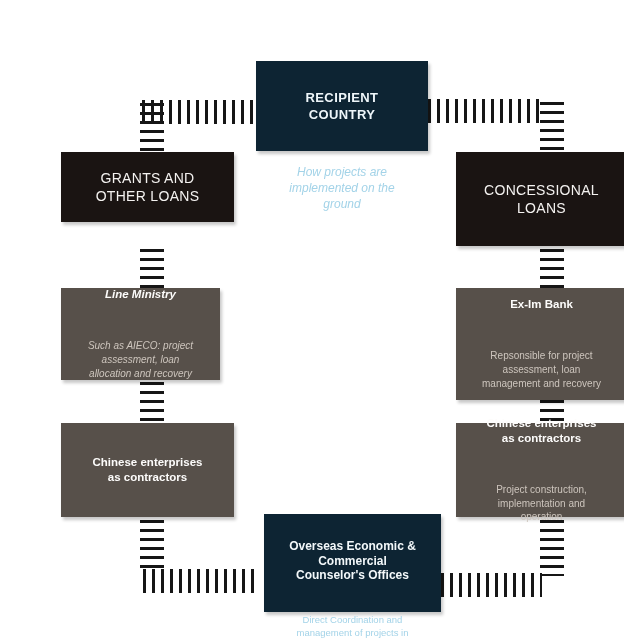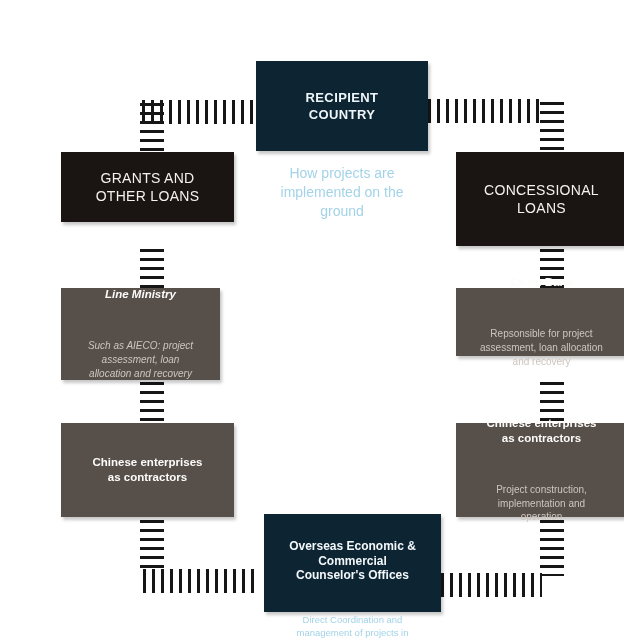--- a/index.html
+++ b/index.html
@@ -30,36 +30,36 @@
   }
   .navy{background:var(--navy);}
   .black{background:var(--black);}
   .brown{background:var(--brown);}
 
   
   .pos-recipient{left:232px;top:37px;width:172px;height:90px;justify-content:flex-start;padding:17px 10px 10px;}
   .pos-grants{left:37px;top:128px;width:173px;height:70px;padding:8px 14px;}
   .pos-concessional{left:432px;top:128px;width:171px;height:94px;padding:8px 14px;}
   .pos-line-ministry{left:37px;top:264px;width:159px;height:92px;padding:8px 12px;font-style:italic;}
-  .pos-exim{left:432px;top:264px;width:171px;height:68px;padding:8px 12px;justify-content:center;}
+  .pos-exim{left:432px;top:264px;width:171px;height:112px;padding:8px 12px;justify-content:center;}
   .pos-contractors-left{left:37px;top:399px;width:173px;height:94px;padding:8px 12px;}
   .pos-contractors-right{left:432px;top:399px;width:171px;height:94px;padding:8px 12px;}
   .pos-counselor{left:240px;top:490px;width:177px;height:98px;justify-content:flex-start;padding:13px 12px 8px;}
 
   
   .title-upper{
     font-size:14px;letter-spacing:0.3px;font-weight:400;
     color:var(--white-text);line-height:1.3;
   }
   .title-upper-bold{
     font-size:13px;letter-spacing:0.4px;font-weight:700;
     color:#eef6fa;line-height:1.3;
   }
   .navy-sub{
-    font-size:14px;color:var(--light-blue);
+    font-size:12px;font-style:italic;color:var(--light-blue);
     line-height:1.35;margin-top:16px;
   }
   .brown-title{
     font-size:11.5px;font-weight:700;color:#fdfcfb;line-height:1.3;
   }
   .brown-body{
     font-size:10px;color:var(--body-text);line-height:1.38;margin-top:13px;
   }
   .counselor-title{
     font-size:12px;font-weight:700;color:#f3f8fa;line-height:1.22;
@@ -125,21 +125,21 @@
   <div class="node brown pos-contractors-left">
     <div class="brown-title">Chinese enterprises as contractors</div>
   </div>
 
   <div class="node black pos-concessional">
     <div class="title-upper">CONCESSIONAL LOANS</div>
   </div>
 
   <div class="node brown pos-exim">
     <div class="brown-title">Ex-Im Bank</div>
-    <div class="brown-body">Repsonsible for project assessment, loan allocation and recovery</div>
+    <div class="brown-body">Repsonsible for project assessment, loan management and recovery</div>
   </div>
 
   <div class="node brown pos-contractors-right">
     <div class="brown-title">Chinese enterprises as contractors</div>
     <div class="brown-body">Project construction, implementation and operation</div>
   </div>
 
   <div class="node navy pos-counselor">
     <div class="counselor-title">Overseas Economic &amp; Commercial Counselor's Offices</div>
     <div class="counselor-body">Direct Coordination and management of projects in partner countries</div>

